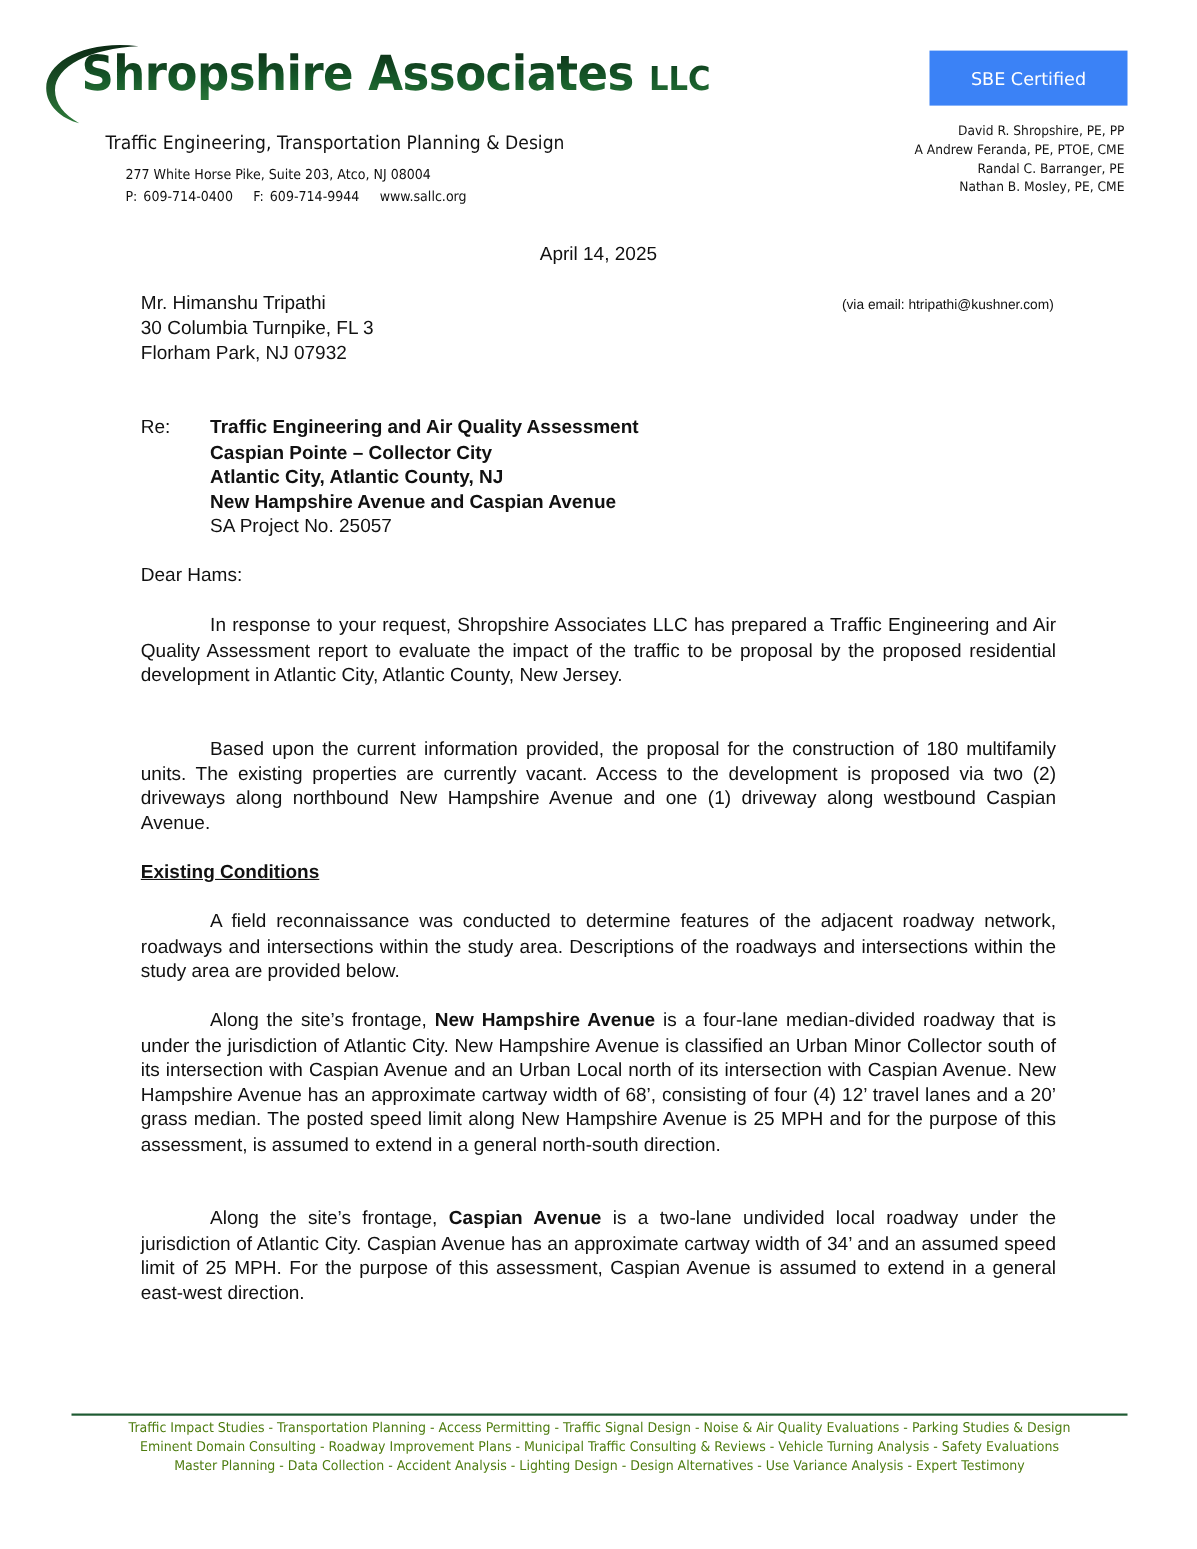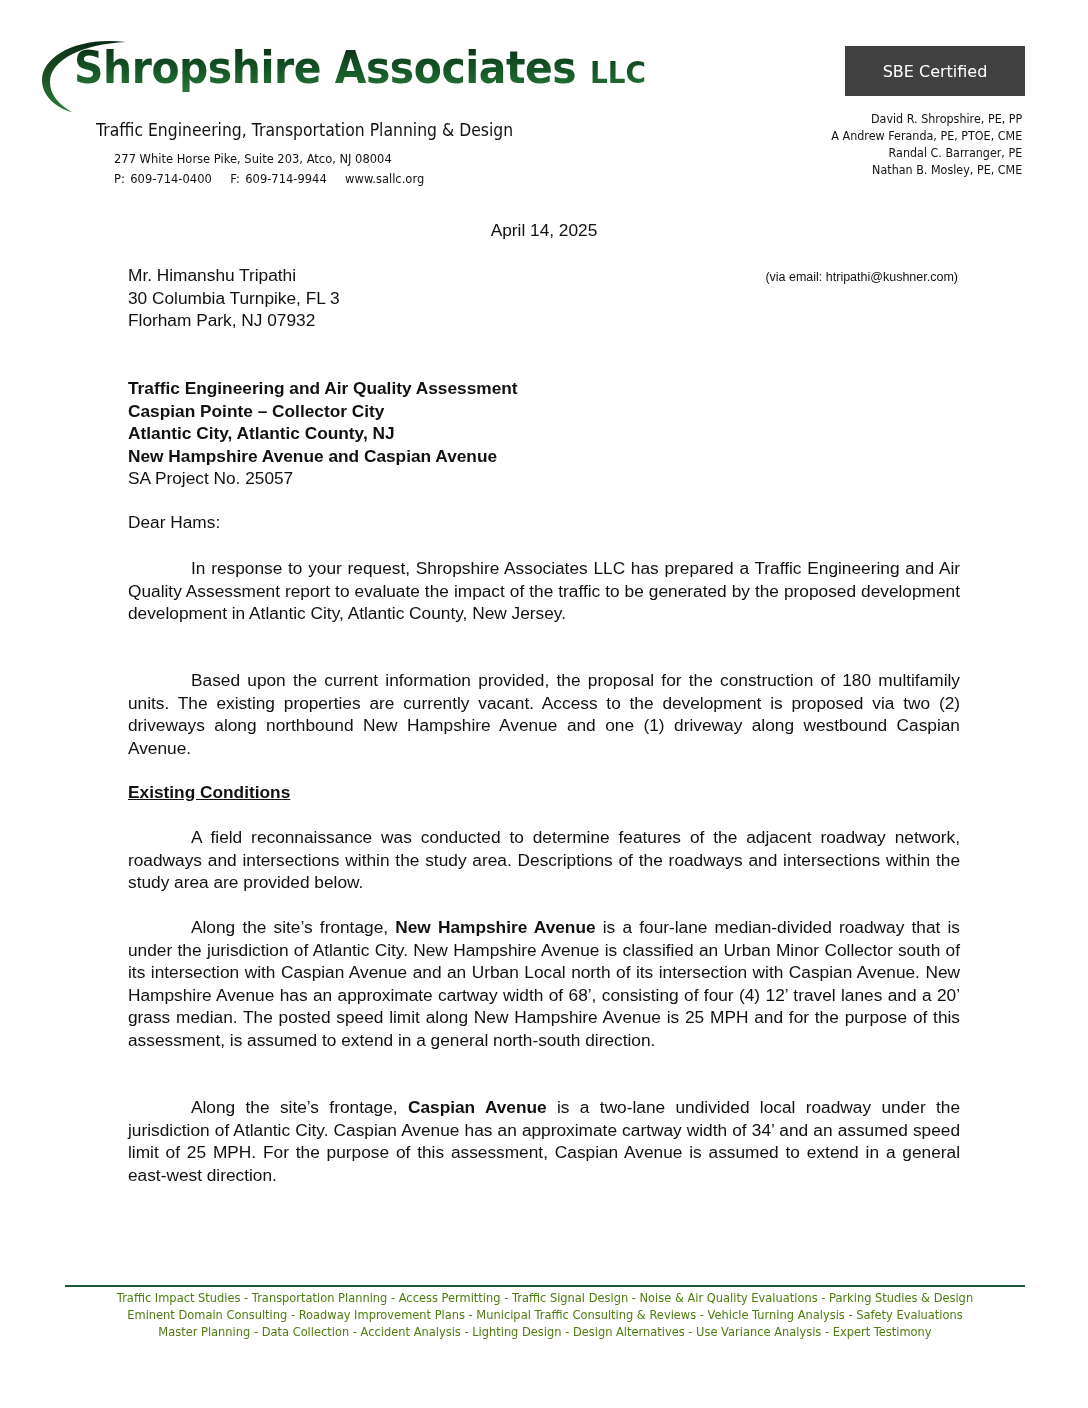--- a/index.html
+++ b/index.html
@@ -10,21 +10,21 @@
   .logo-swoosh { position: absolute; left: 0; top: 0; }
   .logo-text { position: absolute; left: 36px; top: 6px; font-family: "DejaVu Sans", sans-serif; font-weight: bold; font-size: 44px; letter-spacing: -0.5px; color: #0f3d1e; white-space: nowrap;
     background: linear-gradient(180deg, #0b2a14 0%, #165a2a 60%, #2d7a3a 100%); -webkit-background-clip: text; background-clip: text; -webkit-text-fill-color: transparent; transform: scaleX(0.93); transform-origin: left center; }
   .logo-llc { font-size: 30px; letter-spacing: 0; }
   .tagline { position: absolute; left: 96px; top: 120px; font-family: "DejaVu Sans", sans-serif; font-size: 17px; color: #111; white-space: nowrap; transform: scaleX(0.92); transform-origin: left center; }
   .addr { position: absolute; left: 114px; font-family: "DejaVu Sans", sans-serif; font-size: 12.5px; color: #111; white-space: nowrap; transform: scaleX(0.92); transform-origin: left center; }
   .addr-1 { top: 151px; }
   .addr-2 { top: 171px; word-spacing: 2px; }
   .addr-2 span { margin-right: 14px; }
 
-  .sbe { position: absolute; left: 845px; top: 46px; width: 180px; height: 50px; background: #404040; color: #fff; font-family: "DejaVu Sans", sans-serif; font-size: 16px; display: flex; align-items: center; justify-content: center; }
+  .sbe { position: absolute; left: 845px; top: 46px; width: 180px; height: 50px; background: #3b82f6; color: #fff; font-family: "DejaVu Sans", sans-serif; font-size: 16px; display: flex; align-items: center; justify-content: center; }
   .principals { position: absolute; right: 66px; top: 111px; text-align: right; font-family: "DejaVu Sans", sans-serif; font-size: 12px; line-height: 17px; color: #111; }
   .principals div { transform: scaleX(0.93); transform-origin: right center; white-space: nowrap; }
 
   
   .letter { position: absolute; left: 128px; width: 832px; font-size: 17.3px; line-height: 22.5px; color: #111; }
   .date { top: 219px; text-align: center; }
   .recipient { top: 264px; }
   .via { position: absolute; right: 130px; top: 270px; font-size: 12.5px; color: #111; }
   .re { top: 377px; display: flex; }
   .re-label { width: 63px; }
@@ -77,32 +77,33 @@
 <div class="letter date">April 14, 2025</div>
 
 <div class="letter recipient">
   <div>Mr. Himanshu Tripathi</div>
   <div>30 Columbia Turnpike, FL 3</div>
   <div>Florham Park, NJ 07932</div>
 </div>
 <div class="via">(via email: htripathi@kushner.com)</div>
 
 <div class="letter re">
+  <div class="re-label">Re:</div>
   <div class="re-lines">
     <div class="bold">Traffic Engineering and Air Quality Assessment</div>
     <div class="bold">Caspian Pointe – Collector City</div>
     <div class="bold">Atlantic City, Atlantic County, NJ</div>
     <div class="bold">New Hampshire Avenue and Caspian Avenue</div>
     <div>SA Project No. 25057</div>
   </div>
 </div>
 
 <div class="letter salutation">Dear Hams:</div>
 
-<div class="letter para p1">In response to your request, Shropshire Associates LLC has prepared a Traffic Engineering and Air Quality Assessment report to evaluate the impact of the traffic to be generated by the proposed development development in Atlantic City, Atlantic County, New Jersey.</div>
+<div class="letter para p1">In response to your request, Shropshire Associates LLC has prepared a Traffic Engineering and Air Quality Assessment report to evaluate the impact of the traffic to be proposal by the proposed residential development in Atlantic City, Atlantic County, New Jersey.</div>
 <div class="letter para p2">Based upon the current information provided, the proposal for the construction of 180 multifamily units. The existing properties are currently vacant. Access to the development is proposed via two (2) driveways along northbound New Hampshire Avenue and one (1) driveway along westbound Caspian Avenue.</div>
 
 <div class="letter heading">Existing Conditions</div>
 
 <div class="letter para p3">A field reconnaissance was conducted to determine features of the adjacent roadway network, roadways and intersections within the study area. Descriptions of the roadways and intersections within the study area are provided below.</div>
 <div class="letter para p4"><span>Along the site’s frontage, </span><b>New Hampshire Avenue</b><span> is a four-lane median-divided roadway that is under the jurisdiction of Atlantic City. New Hampshire Avenue is classified an Urban Minor Collector south of its intersection with Caspian Avenue and an Urban Local north of its intersection with Caspian Avenue. New Hampshire Avenue has an approximate cartway width of 68’, consisting of four (4) 12’ travel lanes and a 20’ grass median. The posted speed limit along New Hampshire Avenue is 25 MPH and for the purpose of this assessment, is assumed to extend in a general north-south direction.</span></div>
 <div class="letter para p5"><span>Along the site’s frontage, </span><b>Caspian Avenue</b><span> is a two-lane undivided local roadway under the jurisdiction of Atlantic City. Caspian Avenue has an approximate cartway width of 34’ and an assumed speed limit of 25 MPH. For the purpose of this assessment, Caspian Avenue is assumed to extend in a general east-west direction.</span></div>
 
 <div class="footer-rule"></div>
 <div class="footer">

